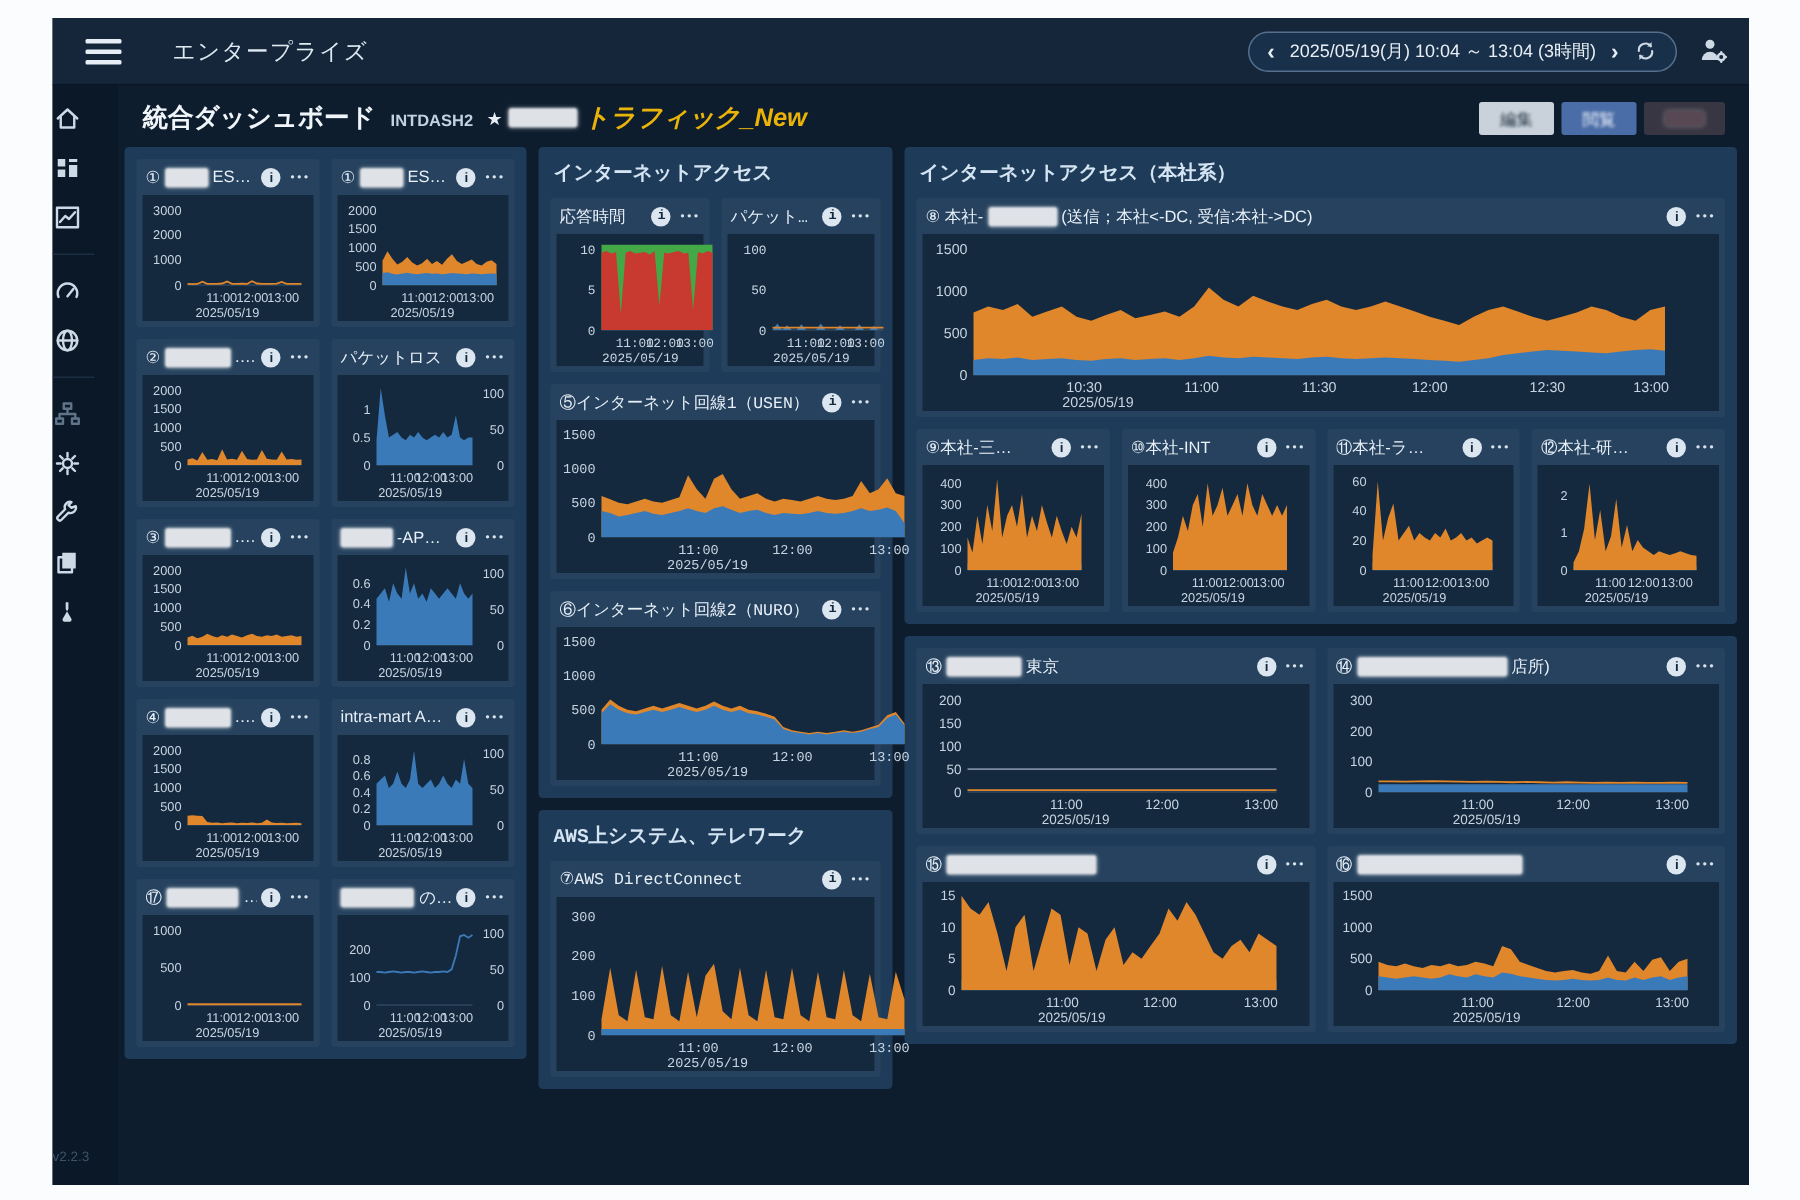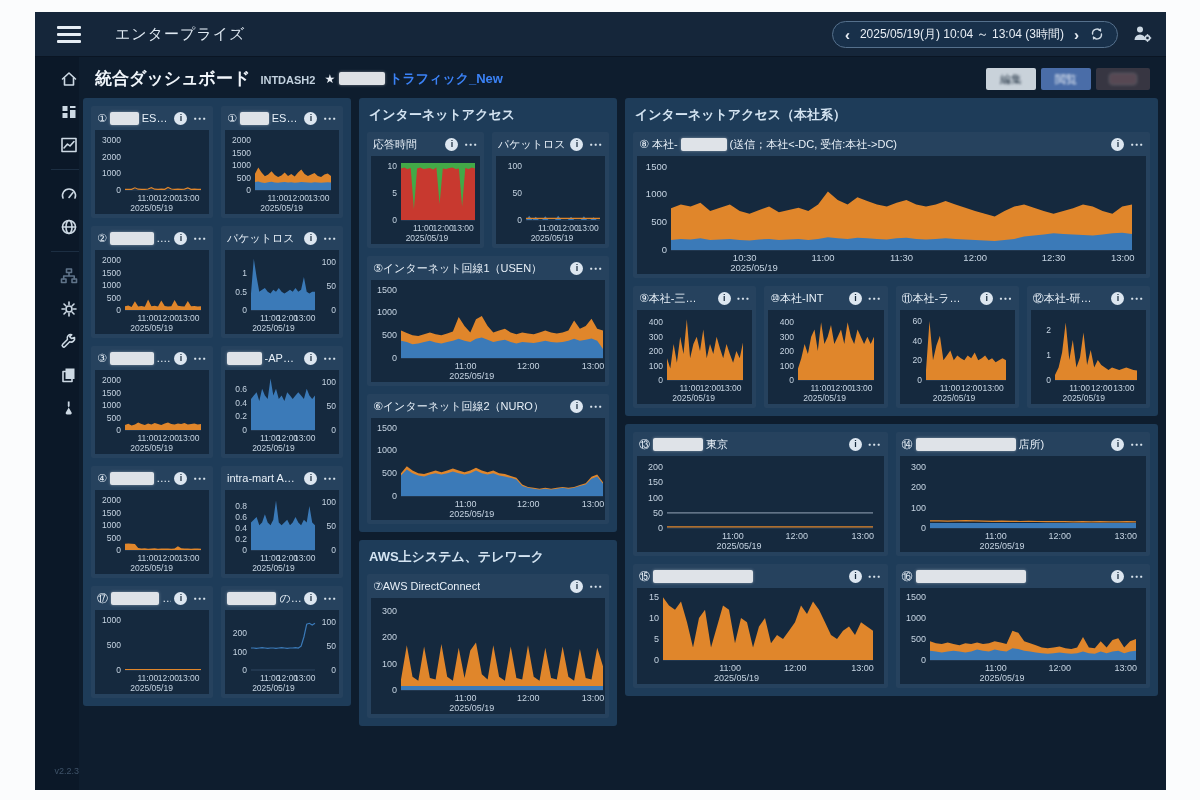--- a/index.html
+++ b/index.html
@@ -14,48 +14,48 @@
   .burger div{height:3px;background:#e6edf4;border-radius:1px;}
   .app-title{color:#dfe9f2;font-size:15px;letter-spacing:1px;margin-left:34px;}
   .top-right{margin-left:auto;display:flex;align-items:center;gap:14px;}
   .datebox{display:flex;align-items:center;gap:10px;border:1px solid #55708c;border-radius:14px;
            height:25px;padding:0 12px;background:#18304a;color:#e8eef5;}
   .chev{font-size:15px;font-weight:bold;color:#e8eef5;cursor:pointer;line-height:1;}
   .datetext{font-size:12px;white-space:nowrap;}
   .icon-btn{display:inline-flex;align-items:center;justify-content:center;cursor:pointer;}
   
   .bodyrow{flex:1;display:flex;min-height:0;}
-  .sidebar{width:44px;background:#0b1828;display:flex;flex-direction:column;align-items:flex-end;
+  .sidebar{width:44px;background:#0b1828;display:flex;flex-direction:column;align-items:flex-start;
            padding-top:12px;gap:13px;}
   .sb-icon{width:20px;height:20px;display:flex;align-items:center;justify-content:center;cursor:pointer;}
   .sb-sep{width:28px;height:1px;background:#1c2e42;margin:1px 0;}
   .sb-version{margin-top:auto;margin-bottom:14px;font-size:9px;color:#3e5268;}
   .main{flex:1;display:flex;flex-direction:column;min-width:0;background:#0e1d2e;}
   
   .page-head{display:flex;align-items:flex-end;padding:10px 16px 4px 16px;}
   .ph-left{display:flex;flex-direction:row;gap:3px;}
   .ph-row1{display:flex;align-items:baseline;gap:10px;}
   .page-title{color:#f0f5fa;font-size:17px;font-weight:bold;}
   .page-tag{color:#c3d2df;font-size:11px;font-weight:bold;}
   .ph-row2{display:flex;align-items:center;gap:4px;margin-left:6px;}
   .fav-star{color:#e8eef5;font-size:12px;}
-  .fav-text{color:#3b82f6;font-size:13px;font-weight:bold;}
+  .fav-text{color:#eab308;font-size:17px;font-weight:bold;font-style:italic;}
   .ph-buttons{margin-left:auto;display:flex;gap:5px;}
   .btn{height:22px;padding:0 14px;font-size:11px;border-radius:2px;display:inline-flex;
        align-items:center;justify-content:center;cursor:pointer;border:none;}
   .btn-edit{background:#c9d2da;color:#2a3a4a;}
   .btn-view{background:#4a6da8;color:#eef3f9;}
   .btn-dark{background:#373642;}
   .blurtxt{filter:blur(1.1px);}
   .blob{display:inline-block;height:13px;background:#eef0f3;border-radius:2px;opacity:.93;
         filter:blur(.6px);box-shadow:0 0 3px rgba(255,255,255,.45);}
   .blob.dark{background:#5a4a55;height:10px;filter:blur(1px);}
   
   .columns{flex:1;display:flex;gap:8px;padding:4px 8px 2px 4px;min-height:0;}
-  .colA{width:268px;}.colB{width:258px;}.colC{flex:1;min-width:0;}
+  .colA{width:268px;}.colB{width:236px;font-family:Liberation Mono, monospace;}.colC{flex:1;min-width:0;}
   .group{background:#1e3c59;border-radius:3px;padding:8px;margin-bottom:8px;}
   .group h2{font-size:13px;color:#d4e4f2;font-weight:bold;margin:0 2px 8px 2px;}
   .tiles{display:grid;gap:8px;}
   .tiles-1{grid-template-columns:1fr;}
   .tiles-2{grid-template-columns:1fr 1fr;}
   .tiles-4{grid-template-columns:repeat(4,1fr);}
   .tile{background:#26425e;border-radius:2px;min-width:0;}
   .tile.span2{grid-column:span 2;}
   .tile.span4{grid-column:span 4;}
   .tile-head{display:flex;align-items:center;height:24px;padding:0 6px;font-size:11px;

